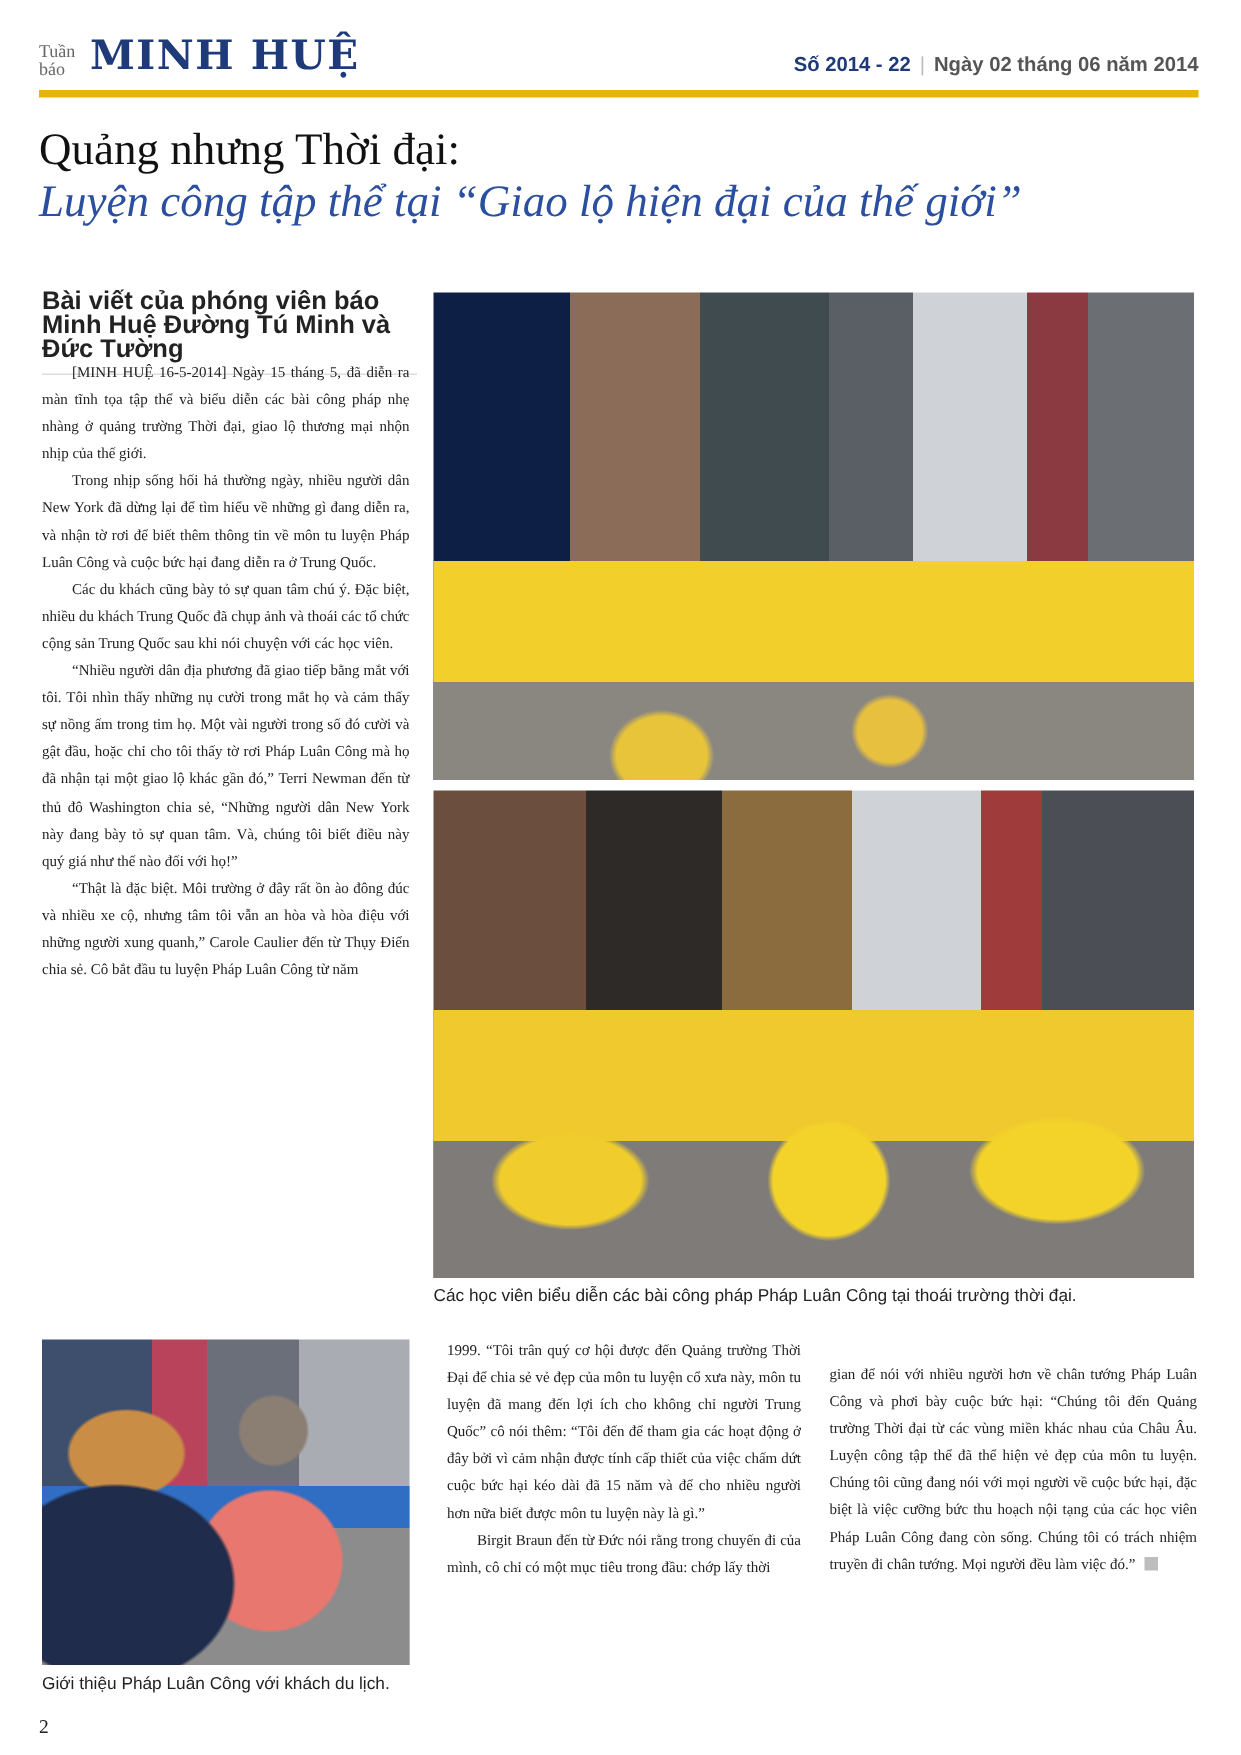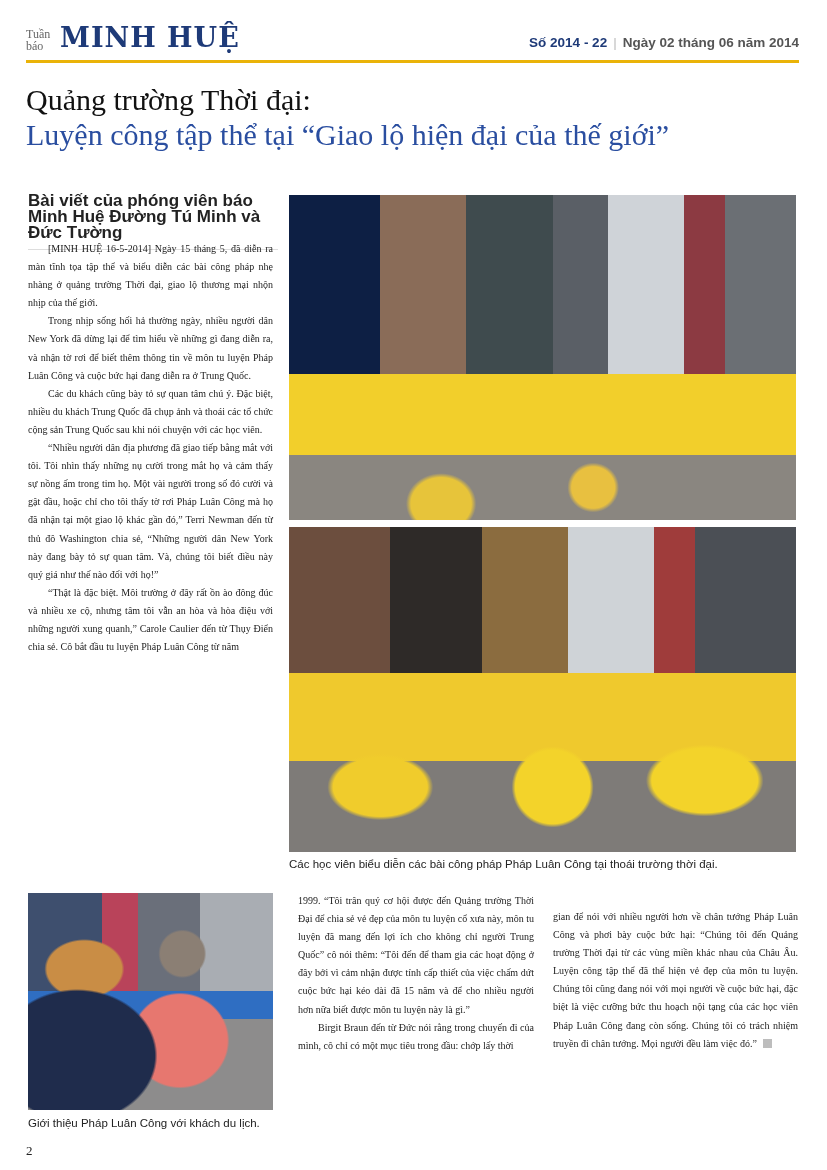--- a/index.html
+++ b/index.html
@@ -1,25 +1,25 @@
 <!DOCTYPE html>
 <html><head>
 <meta charset="utf-8">
 <style>
   html, body { margin: 0; padding: 0; background: #ffffff; }
   body { width: 827px; height: 1170px; position: relative; overflow: hidden; font-family: "Liberation Serif", serif; color: #222; }
-  .masthead { position: absolute; left: 26px; top: 20px; width: 773px; height: 40px; border-bottom: 3px solid #eab308; }
+  .masthead { position: absolute; left: 26px; top: 20px; width: 773px; height: 40px; border-bottom: 5px solid #eab308; }
   .mast-small { position: absolute; left: 0; top: 8px; font-family: "Liberation Serif", serif; font-size: 12px; line-height: 12px; color: #666; }
   .mast-title { position: absolute; left: 34px; top: 2px; font-family: "DejaVu Serif", serif; font-weight: bold; font-size: 27px; letter-spacing: 1px; color: #1e3a78; text-align: right; }
   .issue { position: absolute; right: 0; top: 15px; font-family: "Liberation Sans", sans-serif; font-size: 13.5px; font-weight: bold; }
   .issue .num { color: #1e3a78; }
   .issue .sep { color: #bbb; font-weight: normal; margin: 0 6px; }
   .issue .date { color: #555; }
   .title1 { position: absolute; left: 26px; top: 83px; font-size: 30px; color: #111; }
-  .title2 { position: absolute; left: 26px; top: 118px; font-size: 30px; color: #2a4ea0; }
+  .title2 { position: absolute; left: 26px; top: 118px; font-size: 30px; color: #2a4ea0; font-style: italic; }
   .byline { position: absolute; left: 28px; top: 193px; width: 250px; font-family: "Liberation Sans", sans-serif; font-weight: bold; font-size: 17px; line-height: 16px; color: #222; padding-bottom: 8px; border-bottom: 1px solid #ddd; }
   .col { position: absolute; font-size: 10px; line-height: 18.1px; text-align: justify; color: #222; }
   .col p { margin: 0; text-indent: 20px; }
   .col p.noindent { text-indent: 0; }
   .col1 { left: 28px; top: 240px; width: 245px; }
   .col2 { left: 298px; top: 892px; width: 236px; }
   .col3 { left: 553px; top: 892px; width: 245px; margin-top: 16px; }
   .photo { position: absolute; overflow: hidden; }
   .photo1 { left: 289px; top: 195px; width: 507px; height: 325px;
     background:
@@ -55,21 +55,21 @@
   <div class="mast-small">
     <div>Tuần</div>
     <div>báo</div>
   </div>
   <div class="mast-title">MINH HUỆ</div>
   <div class="issue">
     <span class="num">Số 2014 - 22</span><span class="sep">|</span><span class="date">Ngày 02 tháng 06 năm 2014</span>
   </div>
 </div>
 
-<div class="title1">Quảng trường Thời đại:</div>
+<div class="title1">Quảng nhưng Thời đại:</div>
 <div class="title2">Luyện công tập thể tại “Giao lộ hiện đại của thế giới”</div>
 
 <div class="byline">Bài viết của phóng viên báo Minh Huệ Đường Tú Minh và Đức Tường</div>
 
 <div class="col col1">
   <p>[MINH HUỆ 16-5-2014] Ngày 15 tháng 5, đã diễn ra màn tĩnh tọa tập thể và biểu diễn các bài công pháp nhẹ nhàng ở quảng trường Thời đại, giao lộ thương mại nhộn nhịp của thế giới.</p>
   <p>Trong nhịp sống hối hả thường ngày, nhiều người dân New York đã dừng lại để tìm hiểu về những gì đang diễn ra, và nhận tờ rơi để biết thêm thông tin về môn tu luyện Pháp Luân Công và cuộc bức hại đang diễn ra ở Trung Quốc.</p>
   <p>Các du khách cũng bày tỏ sự quan tâm chú ý. Đặc biệt, nhiều du khách Trung Quốc đã chụp ảnh và thoái các tổ chức cộng sản Trung Quốc sau khi nói chuyện với các học viên.</p>
   <p>“Nhiều người dân địa phương đã giao tiếp bằng mắt với tôi. Tôi nhìn thấy những nụ cười trong mắt họ và cảm thấy sự nồng ấm trong tim họ. Một vài người trong số đó cười và gật đầu, hoặc chỉ cho tôi thấy tờ rơi Pháp Luân Công mà họ đã nhận tại một giao lộ khác gần đó,” Terri Newman đến từ thủ đô Washington chia sẻ, “Những người dân New York này đang bày tỏ sự quan tâm. Và, chúng tôi biết điều này quý giá như thế nào đối với họ!”</p>
   <p>“Thật là đặc biệt. Môi trường ở đây rất ồn ào đông đúc và nhiều xe cộ, nhưng tâm tôi vẫn an hòa và hòa điệu với những người xung quanh,” Carole Caulier đến từ Thụy Điển chia sẻ. Cô bắt đầu tu luyện Pháp Luân Công từ năm</p>

